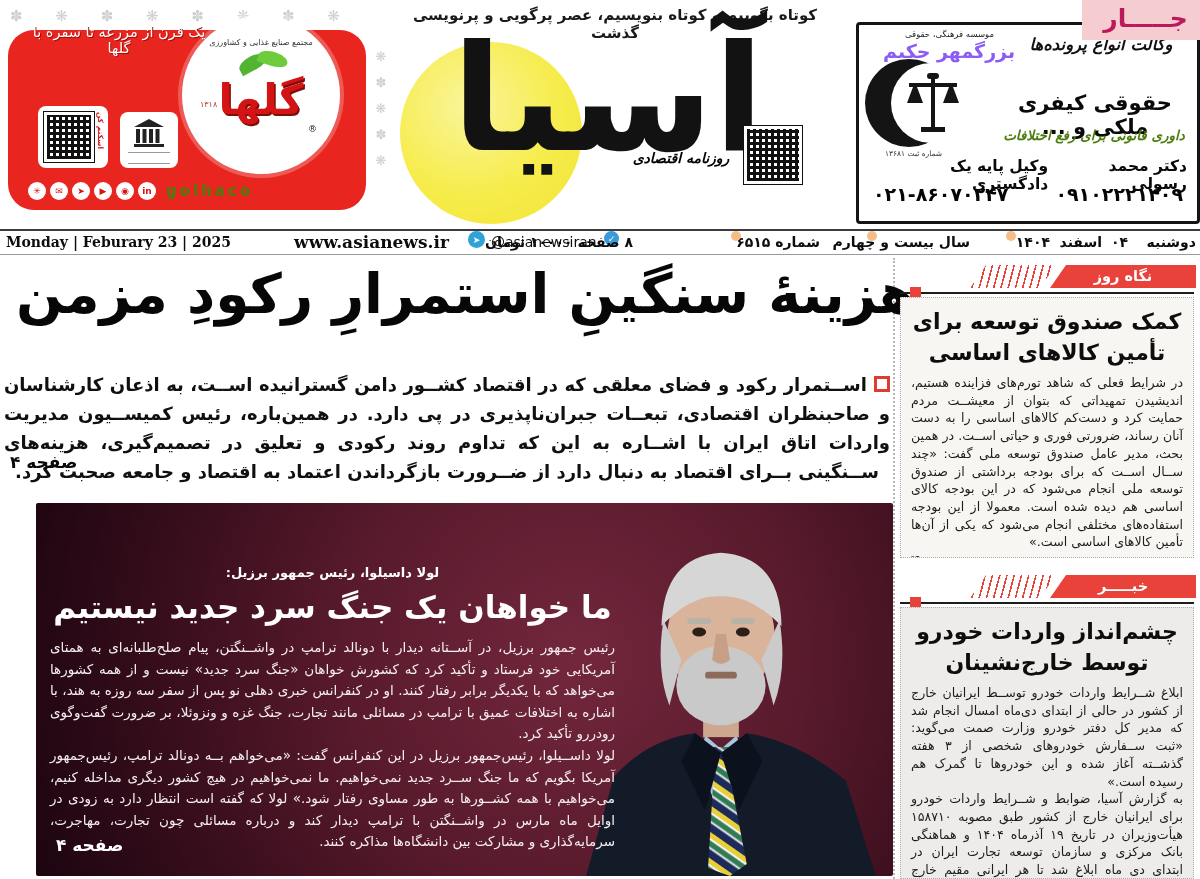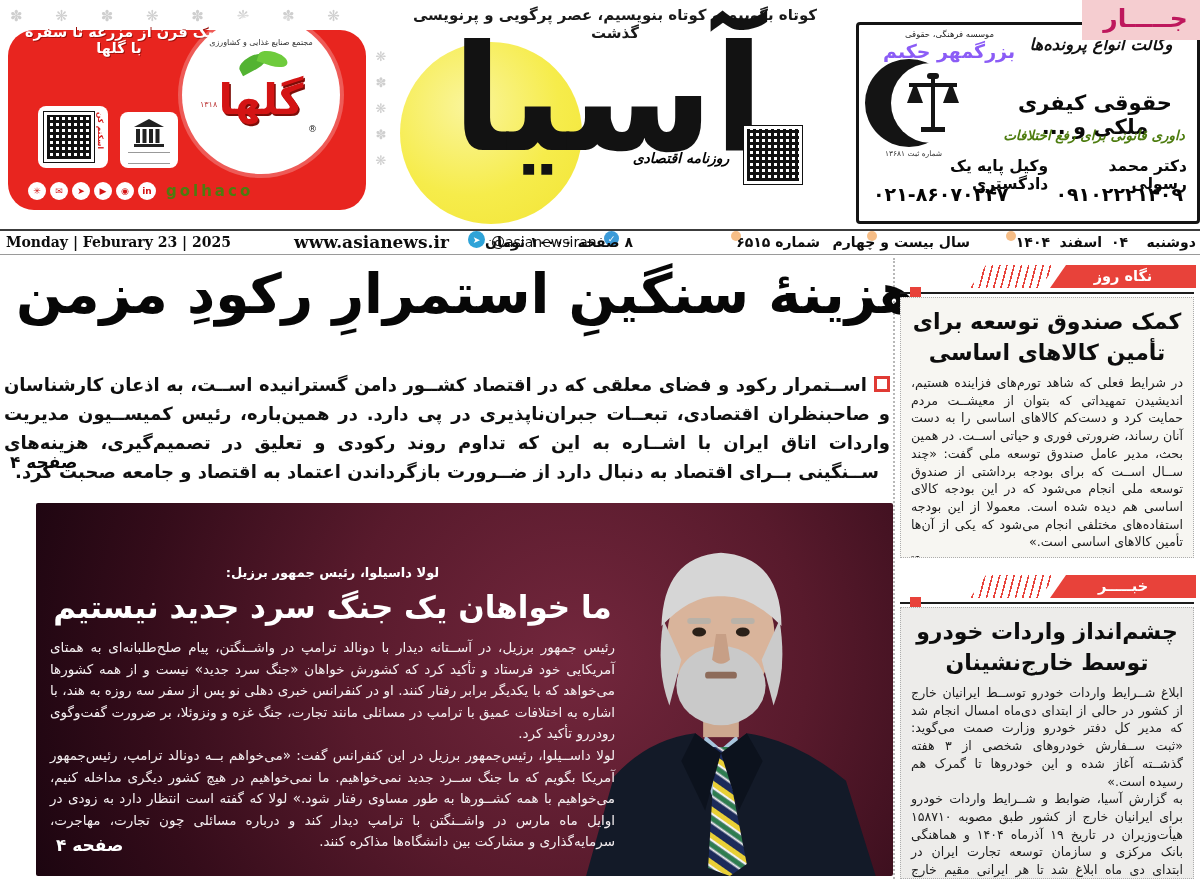--- a/index.html
+++ b/index.html
@@ -7,21 +7,21 @@
         font-family:"DejaVu Sans",sans-serif;margin:0 auto;}
   .abs{position:absolute;}
 
   
   .golha-ad{left:6px;top:4px;width:386px;height:216px;background:#fff;overflow:hidden;}
   .doodles{color:#cfcfcf;font-size:15px;letter-spacing:14px;white-space:nowrap;}
   .doodles.top{left:4px;top:3px;}
   .doodles.right{right:2px;top:40px;width:18px;letter-spacing:0;font-size:13px;line-height:26px;
                  white-space:normal;text-align:center;}
   .golha-red{left:2px;top:26px;width:358px;height:180px;background:#e8251f;border-radius:26px;}
-  .golha-slogan{left:18px;top:20px;width:190px;color:#fff;font-weight:bold;font-size:14.5px;
+  .golha-slogan{left:18px;top:20px;width:190px;color:#fff;font-weight:normal;font-size:14.5px;
                 text-align:center;direction:rtl;text-shadow:1px 1px 0 #9c0f0a;}
   .golha-circle{left:176px;top:12px;width:158px;height:158px;background:#fff;border-radius:50%;
                 box-shadow:0 0 0 4px rgba(255,255,255,.25);}
   .golha-org{top:22px;left:8px;width:142px;text-align:center;font-size:8px;color:#333;direction:rtl;}
   .leaf{width:30px;height:14px;background:#53b332;border-radius:50% 50% 50% 0;}
   .leaf.l1{left:56px;top:40px;transform:rotate(-28deg);}
   .leaf.l2{left:76px;top:36px;transform:rotate(18deg);background:#6ecb3c;}
   .golha-brand{top:58px;left:4px;width:150px;text-align:center;color:#d41414;font-weight:800;
                font-size:42px;line-height:52px;text-shadow:1.5px 1.5px 0 #7d0d08;}
   .golha-reg{left:126px;top:108px;font-size:9px;color:#222;}

